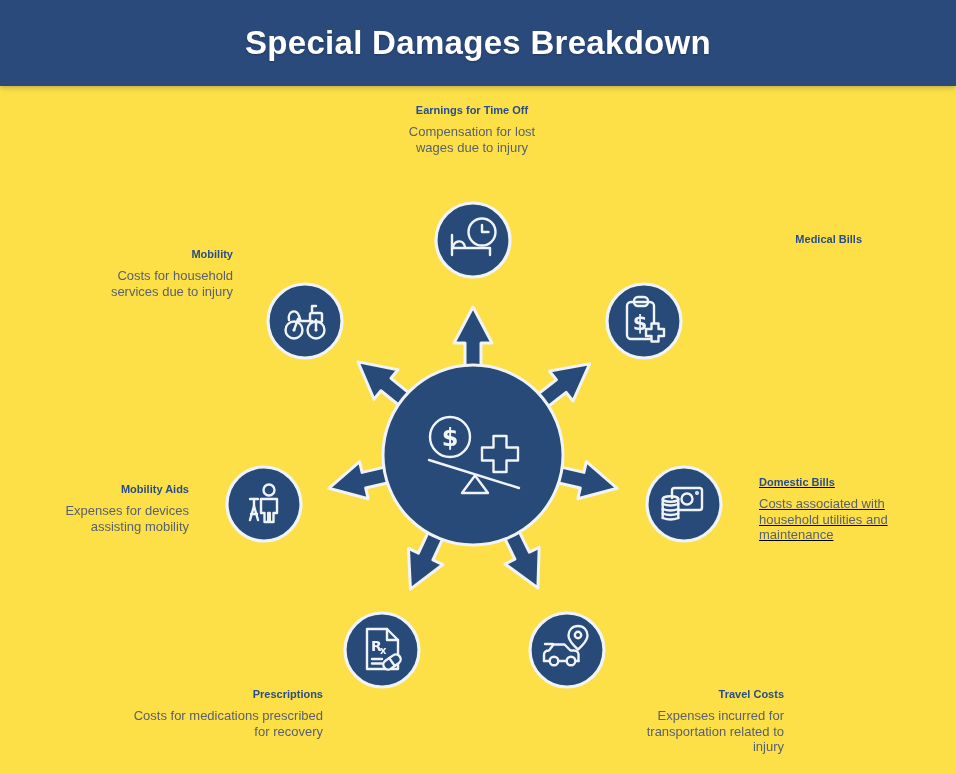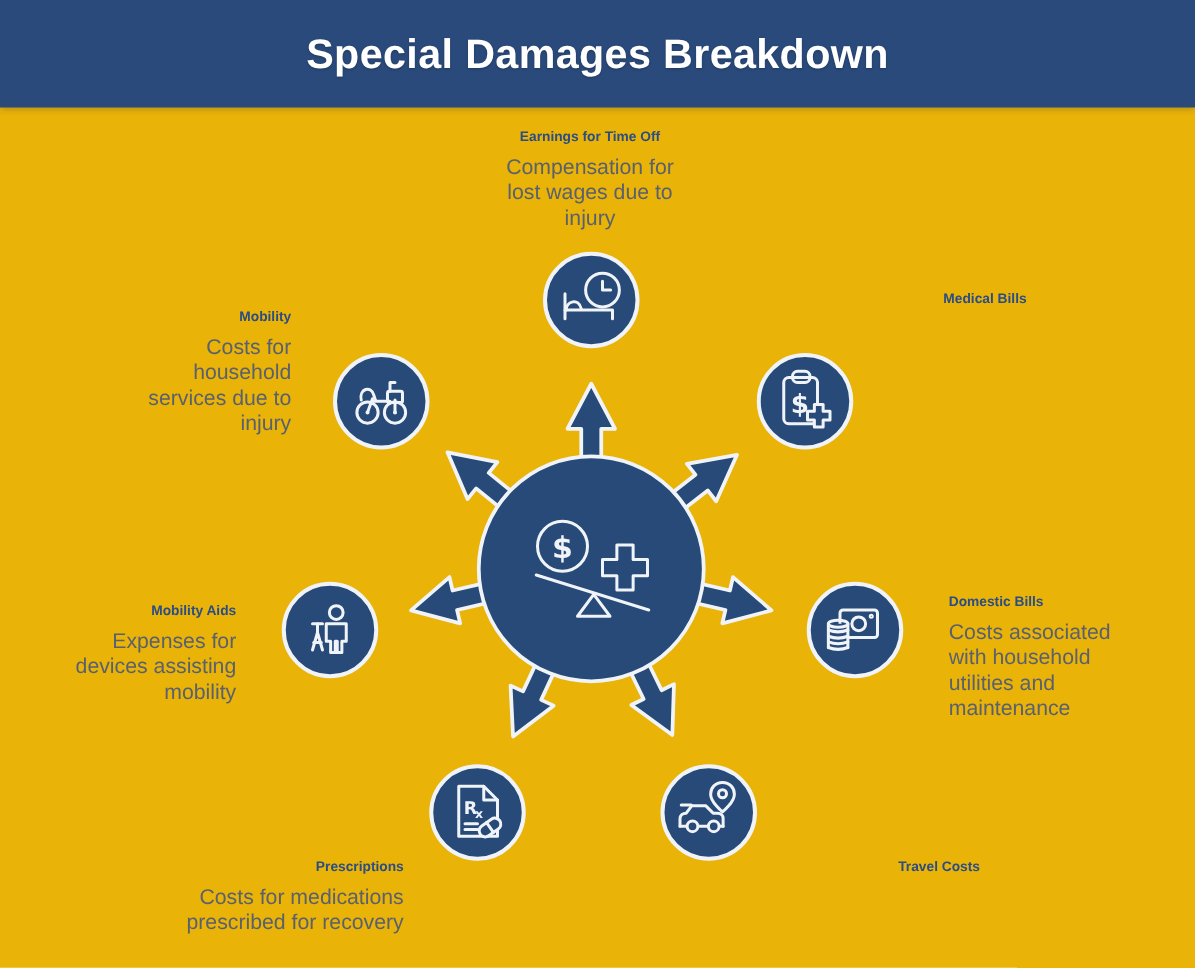--- a/index.html
+++ b/index.html
@@ -3,21 +3,21 @@
 <meta charset="utf-8">
 <style>
   * { margin: 0; padding: 0; box-sizing: border-box; }
   html, body { width: 956px; height: 774px; }
   body { font-family: "Liberation Sans", sans-serif; }
 
   .page {
     position: relative;
     width: 956px;
     height: 774px;
-    background: #eab308;
+    background: #fde047;
     overflow: hidden;
     padding-left: 17px;
   }
 
   .header {
     position: absolute;
     top: 0; left: 0;
     width: 956px;
     height: 86px;
     background: #2a4a7b;
@@ -51,28 +51,28 @@
     position: absolute;
   }
   .txt h2 {
     font-size: 11px;
     font-weight: bold;
     color: #2a4d85;
     margin-bottom: 7px;
     line-height: 1.18;
   }
   .txt p {
-    font-size: 17px;
+    font-size: 13px;
     line-height: 1.2;
     color: #5a616e;
   }
 
   .txt-earnings      { left: 402px; top: 104px; width: 140px; text-align: center; }
-  .txt-medical       { left: 714px; top: 233px; width: 148px; text-align: center; }
-  .txt-domestic      { left: 759px; top: 476px; width: 148px; text-align: left; }
+  .txt-medical       { left: 714px; top: 233px; width: 148px; text-align: right; }
+  .txt-domestic      { left: 759px; top: 476px; width: 148px; text-align: left; text-decoration: underline; }
   .txt-travel        { left: 624px; top: 688px; width: 160px; text-align: right; }
   .txt-prescriptions { left: 123px; top: 688px; width: 200px; text-align: right; }
   .txt-mobility      { left: 59px;  top: 483px; width: 130px; text-align: right; }
   .txt-childcare     { left: 101px; top: 248px; width: 132px; text-align: right; }
 </style>
 </head>
 <body>
 
 <div class="page">
 
@@ -214,20 +214,21 @@
     <h2>Medical Bills</h2>
   </div>
 
   <div class="txt txt-domestic">
     <h2>Domestic Bills</h2>
     <p>Costs associated with household utilities and maintenance</p>
   </div>
 
   <div class="txt txt-travel">
     <h2>Travel Costs</h2>
+    <p>Expenses incurred for transportation related to injury</p>
   </div>
 
   <div class="txt txt-prescriptions">
     <h2>Prescriptions</h2>
     <p>Costs for medications prescribed for recovery</p>
   </div>
 
   <div class="txt txt-mobility">
     <h2>Mobility Aids</h2>
     <p>Expenses for devices assisting mobility</p>

